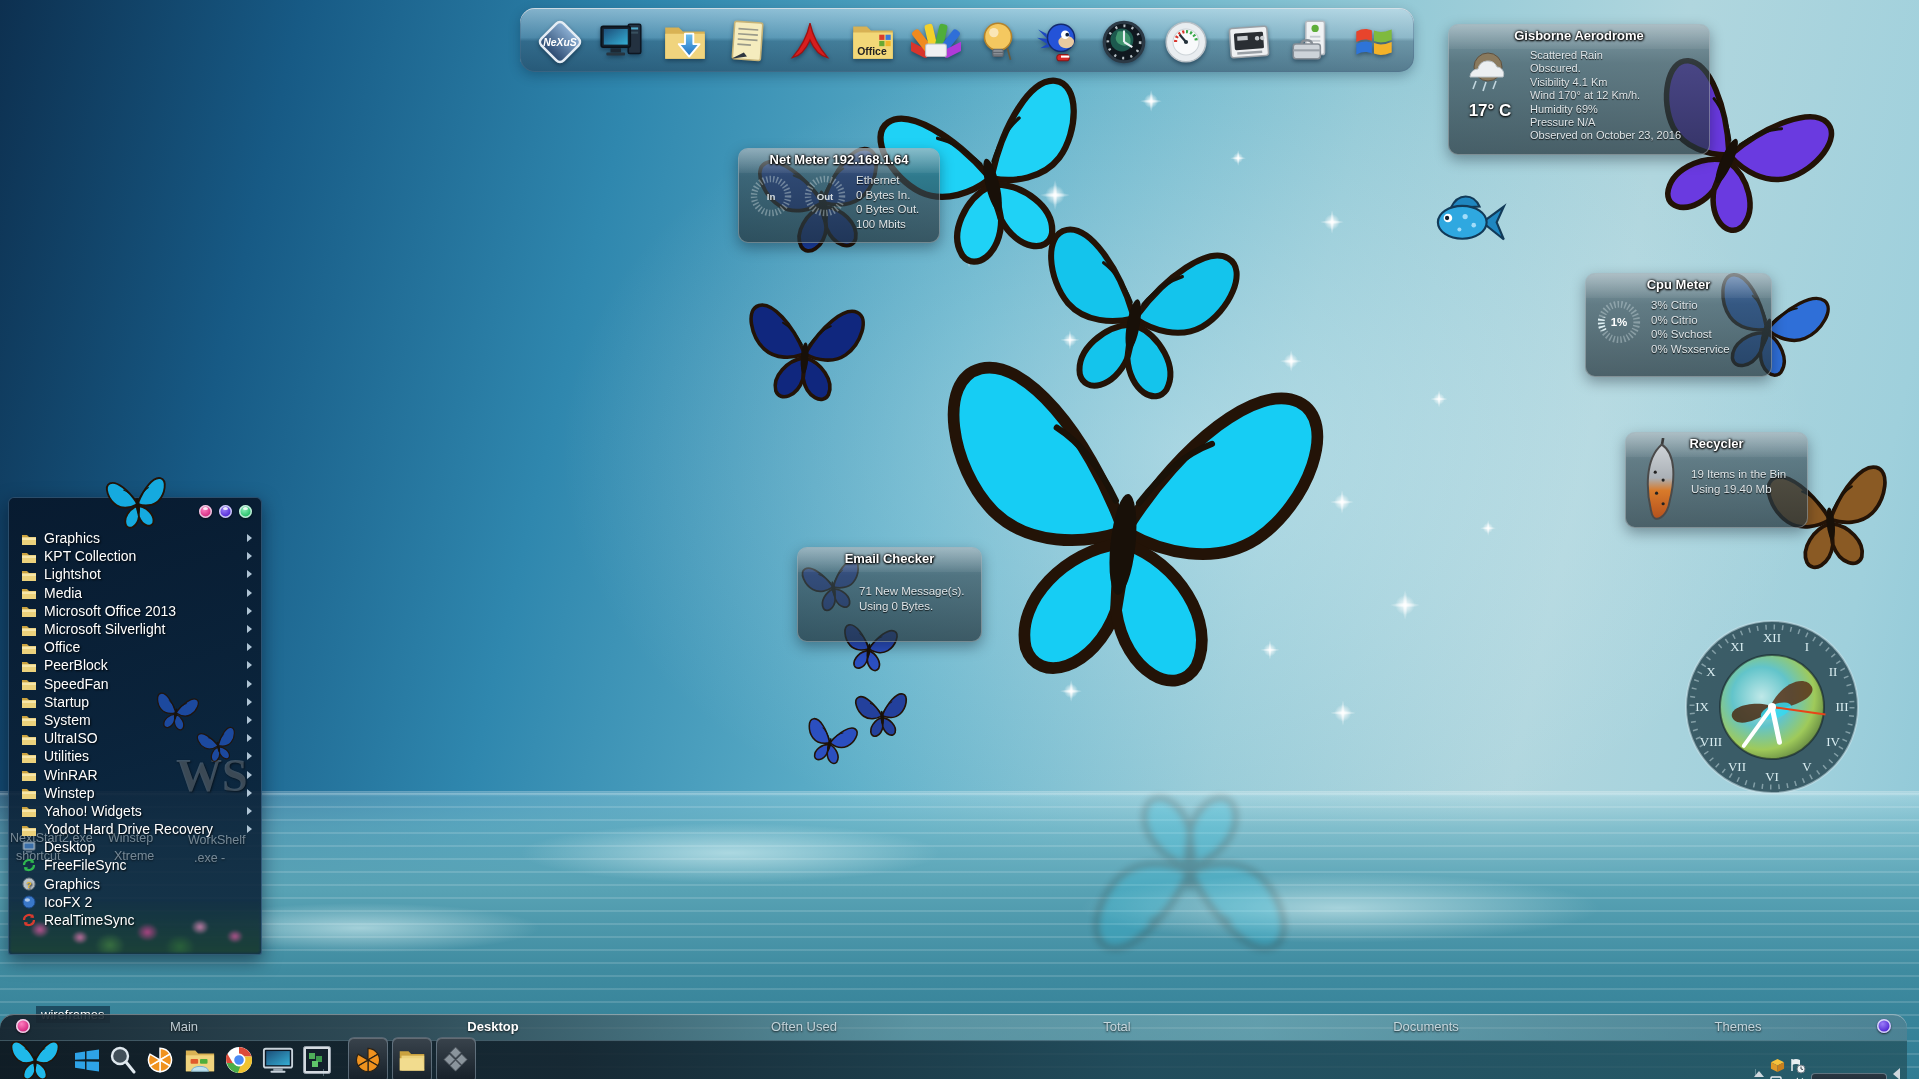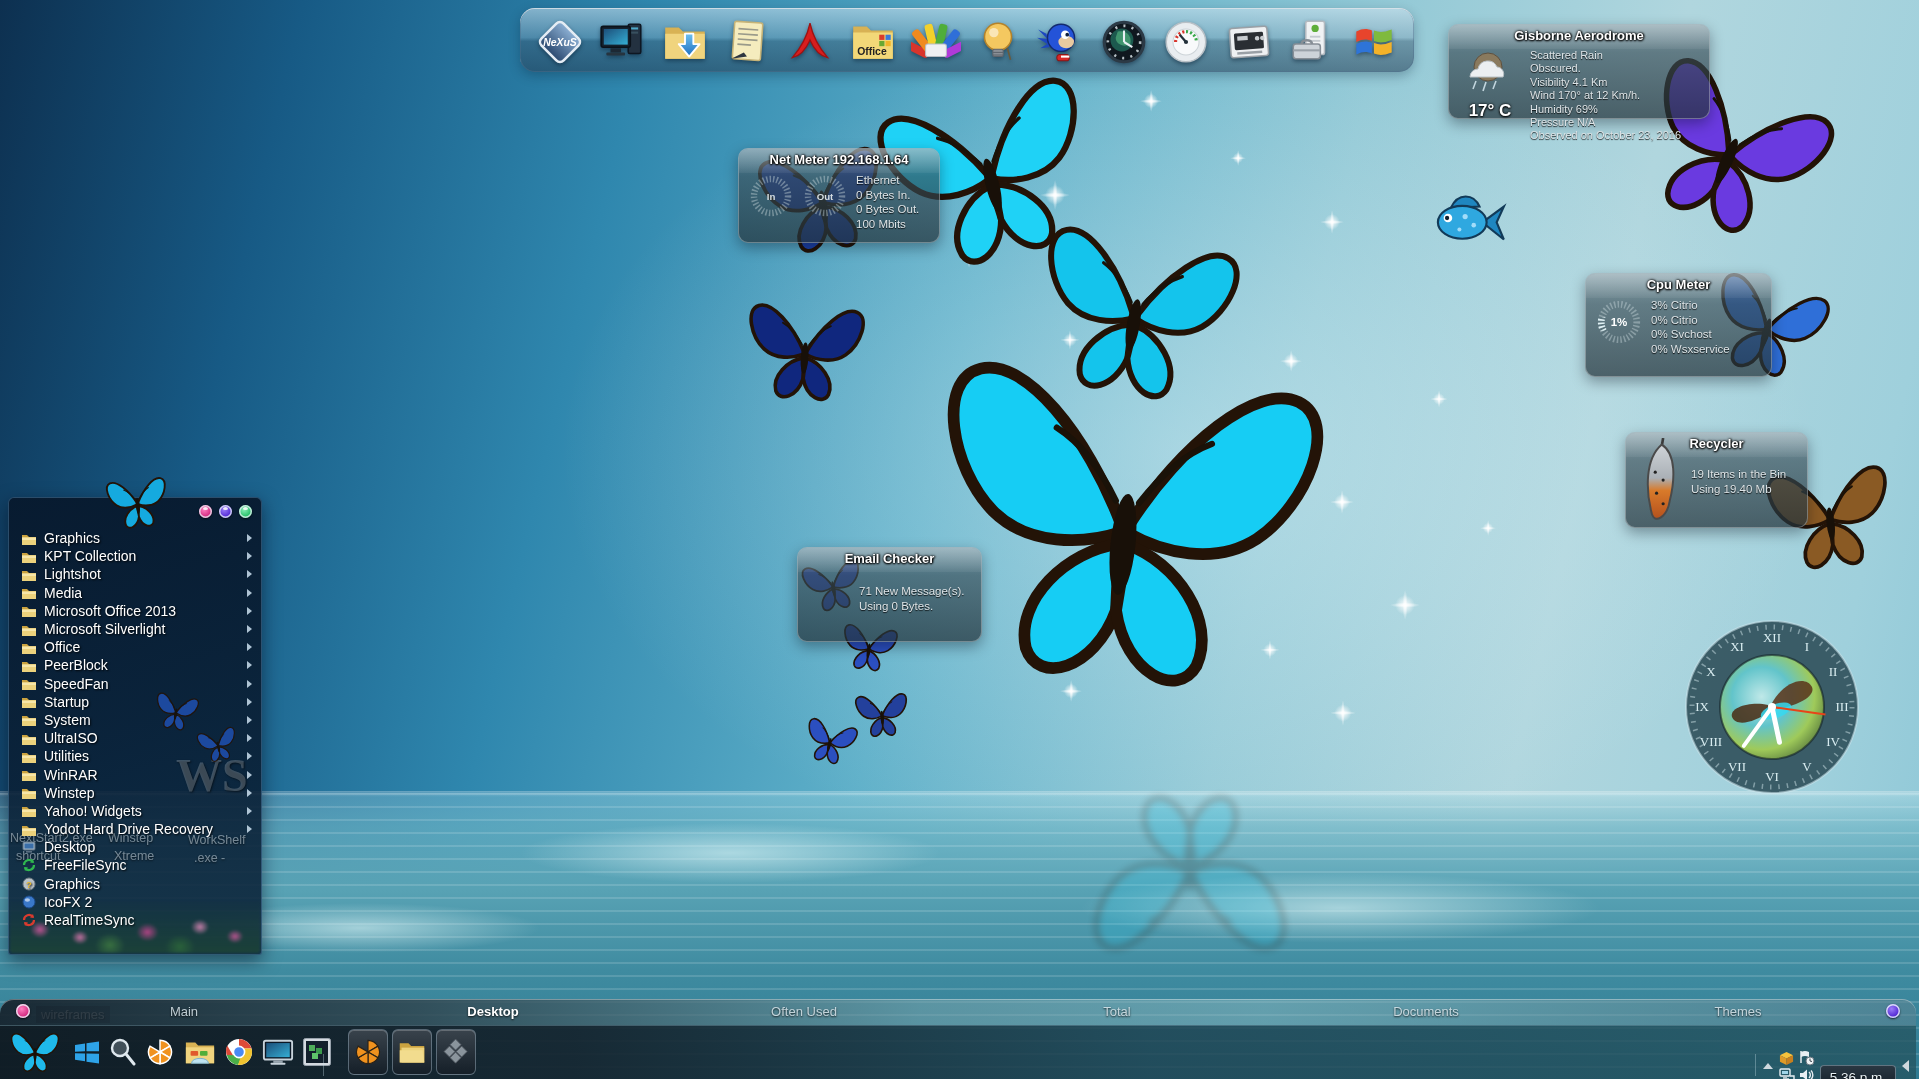--- a/index.html
+++ b/index.html
@@ -72,21 +72,21 @@
     text-shadow:1px 1px 2px rgba(0,0,0,.95);cursor:default;}
   .mi .lab{flex:1;white-space:nowrap;overflow:hidden;}
   .chev{width:0;height:0;border-left:5px solid rgba(205,225,240,.85);border-top:4px solid transparent;border-bottom:4px solid transparent;}
   .fico,.sico{flex:0 0 16px;height:15px;display:flex;align-items:center;justify-content:center;}
   .ghost{position:absolute;color:rgba(220,235,245,.5);font-size:12.5px;text-shadow:0 1px 2px rgba(0,0,0,.6);white-space:nowrap;}
   .ws-mark{position:absolute;left:168px;top:252px;font-family:"Liberation Serif",serif;font-weight:bold;font-size:46px;
     color:rgba(200,215,225,.28);text-shadow:1px 1px 2px rgba(0,0,0,.5);}
   .desk-label{position:absolute;left:36px;top:1006px;font-size:13px;color:#fff;background:rgba(8,28,48,.55);
     padding:1px 5px;text-shadow:1px 1px 1px #000;}
   
-  .taskbar{position:absolute;left:0;right:3px;bottom:0;height:80px;padding-left:44px;}
+  .taskbar{position:absolute;left:0;right:12px;bottom:0;height:65px;padding-left:44px;}
   .tb-tabs{position:absolute;left:0;right:0;top:0;height:26px;border-radius:14px 14px 0 0;
     background:linear-gradient(90deg, rgba(22,34,44,.92), rgba(48,70,80,.85) 22%, rgba(118,160,168,.55) 48%, rgba(150,190,195,.45) 66%, rgba(110,150,160,.55) 85%, rgba(90,130,145,.6));
     box-shadow:inset 0 1px 0 rgba(255,255,255,.35);}
   .tb-tab{position:absolute;top:5px;transform:translateX(-50%);font-size:13px;color:rgba(225,238,244,.82);
     text-shadow:0 1px 2px rgba(0,0,0,.8);cursor:default;white-space:nowrap;}
   .tb-tab.active{color:#fff;font-weight:bold;}
   .tb-main{position:absolute;left:0;right:0;top:26px;bottom:0;
     background:linear-gradient(90deg, rgba(14,24,32,.95), rgba(20,34,44,.92) 30%, rgba(30,66,80,.82) 60%, rgba(36,84,96,.78));
     box-shadow:inset 0 1px 0 rgba(130,170,185,.4);display:flex;align-items:center;}
   .tb-sep{position:absolute;top:29px;bottom:3px;width:1px;background:rgba(200,225,235,.35);}
@@ -364,21 +364,21 @@
     <span class="di">
       <svg width="50" height="50" viewBox="0 0 48 48">
         <path d="M7 14 C13 11 17 11 22 13 L22 23 C17 21 13 21 7 24 Z" fill="#e8442c"></path>
         <path d="M24 13 C29 15 33 15 41 12 L41 22 C33 25 29 25 24 23 Z" fill="#7fba3d"></path>
         <path d="M7 26 C13 23 17 23 22 25 L22 35 C17 33 13 33 7 36 Z" fill="#2e74d8"></path>
         <path d="M24 25 C29 27 33 27 41 24 L41 34 C33 37 29 37 24 35 Z" fill="#f3b229"></path>
       </svg>
     </span>
   </div>
 
-  <div class="widget" style="left:1448px;top:24px;width:262px;height:95px">
+  <div class="widget" style="left:1448px;top:24px;width:262px;height:131px">
     <div class="w-title">Gisborne Aerodrome</div>
     <div class="w-body">
       <div style="width:64px;flex:0 0 64px">
         <svg width="60" height="46" viewBox="0 0 60 46">
           <circle cx="30" cy="18" r="14" fill="#8a7a5e" stroke="#5e5140"></circle>
           <path d="M12 28 a8 8 0 0 1 8-8 a10 10 0 0 1 19-2 a7 7 0 0 1 6 10 Z" fill="#eceff1" stroke="#b9c1c6"></path>
           <g stroke="#cfe2ea" stroke-width="1.6" opacity=".9">
             <line x1="18" y1="32" x2="15" y2="40"></line>
               <line x1="28" y1="33" x2="25" y2="42"></line>
               <line x1="38" y1="32" x2="35" y2="40"></line>

